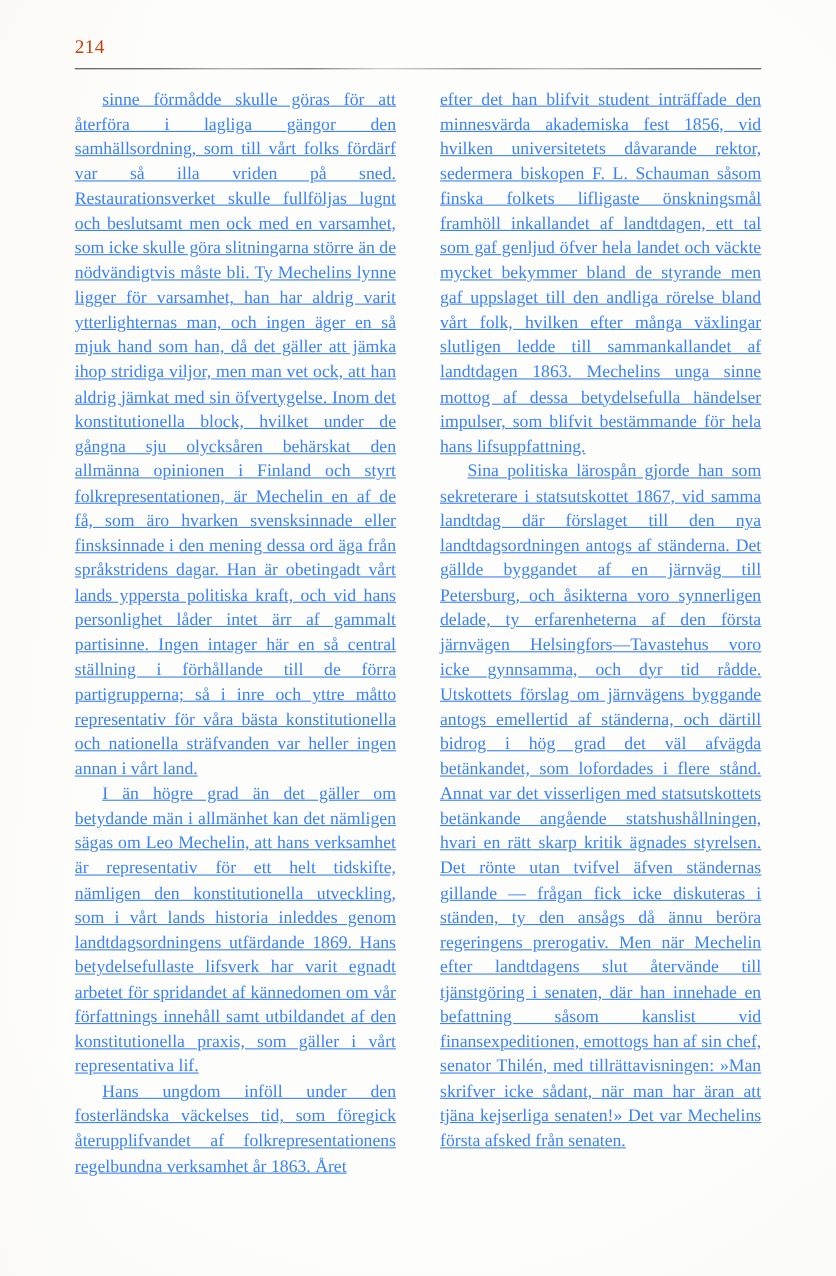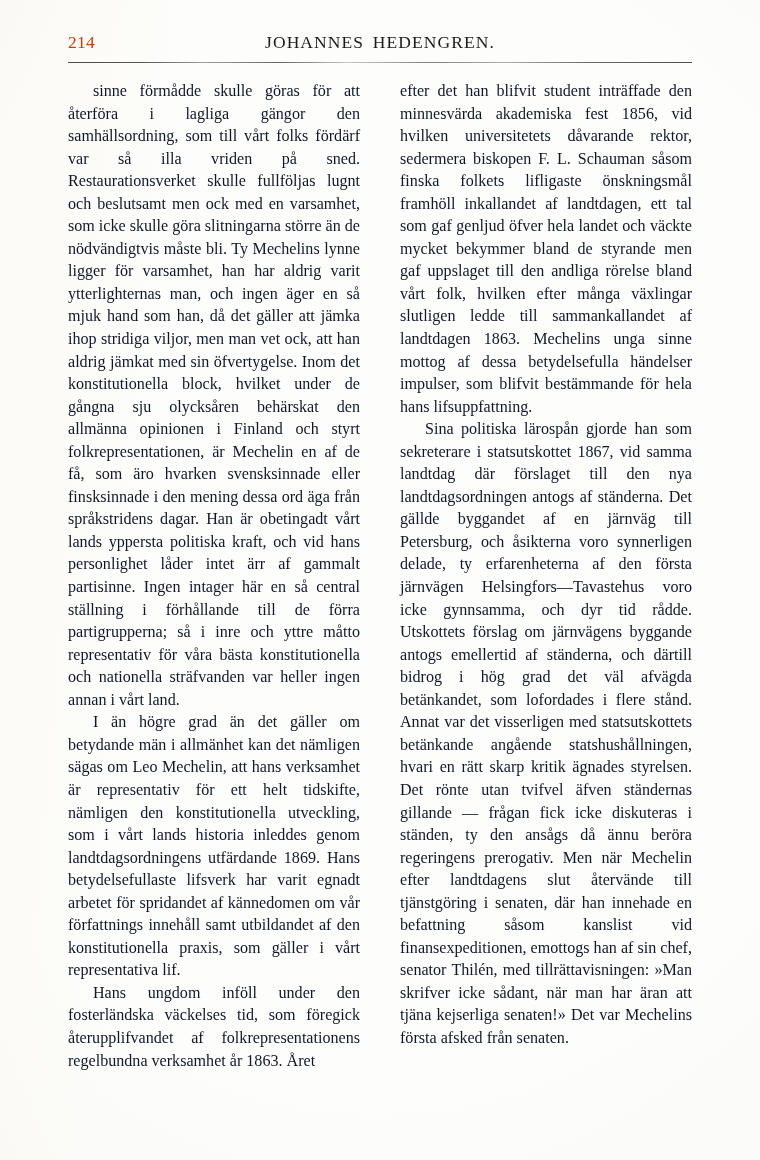--- a/index.html
+++ b/index.html
@@ -77,22 +77,23 @@
     height: 1010px;
   }
   .col {
     position: absolute;
     top: 0;
     width: 292px;
     font-size: 16.1px;
     line-height: 22.55px;
     text-align: justify;
     text-justify: inter-word;
-    color: #0f172a;
+    color: #3b82f6;
     hyphens: none;
+    text-decoration: underline;
   }
   .col-left  { left: 0; }
   .col-right { left: 332px; }
   p {
     margin: 0;
     text-indent: 1.55em;
   }
   p.noindent { text-indent: 0; }
   
   .osf {
@@ -104,21 +105,20 @@
 </style>
 </head>
 <body>
 
 <div class="page">
 
   <div class="paper-texture"></div>
 
   <div class="header">
     <div class="folio osf">214</div>
-    <div class="running-title">JOHANNES HEDENGREN.</div>
   </div>
 
   <div class="rule"></div>
 
   <div class="columns">
 
     <div class="col col-left">
       <p>sinne förmådde skulle göras för att återföra i lagliga gängor den samhällsordning, som till vårt folks fördärf var så illa vriden på sned. Restaurationsverket skulle fullföljas lugnt och beslutsamt men ock med en varsamhet, som icke skulle göra slitningarna större än de nödvändigtvis måste bli. Ty Mechelins lynne ligger för varsamhet, han har aldrig varit ytterlighternas man, och ingen äger en så mjuk hand som han, då det gäller att jämka ihop stridiga viljor, men man vet ock, att han aldrig jämkat med sin öfvertygelse. Inom det konstitutionella block, hvilket under de gångna sju olycksåren behärskat den allmänna opinionen i Finland och styrt folkrepresentationen, är Mechelin en af de få, som äro hvarken svensksinnade eller finsksinnade i den mening dessa ord äga från språkstridens dagar. Han är obetingadt vårt lands yppersta politiska kraft, och vid hans personlighet låder intet ärr af gammalt partisinne. Ingen intager här en så central ställning i förhållande till de förra partigrupperna; så i inre och yttre måtto representativ för våra bästa konstitutionella och nationella sträfvanden var heller ingen annan i vårt land.</p>
       <p>I än högre grad än det gäller om betydande män i allmänhet kan det nämligen sägas om Leo Mechelin, att hans verksamhet är representativ för ett helt tidskifte, nämligen den konstitutionella utveckling, som i vårt lands historia inleddes genom landtdagsordningens utfärdande 1869. Hans betydelsefullaste lifsverk har varit egnadt arbetet för spridandet af kännedomen om vår författnings innehåll samt utbildandet af den konstitutionella praxis, som gäller i vårt representativa lif.</p>
       <p>Hans ungdom inföll under den fosterländska väckelses tid, som föregick återupplifvandet af folkrepresentationens regelbundna verksamhet år 1863. Året</p>

